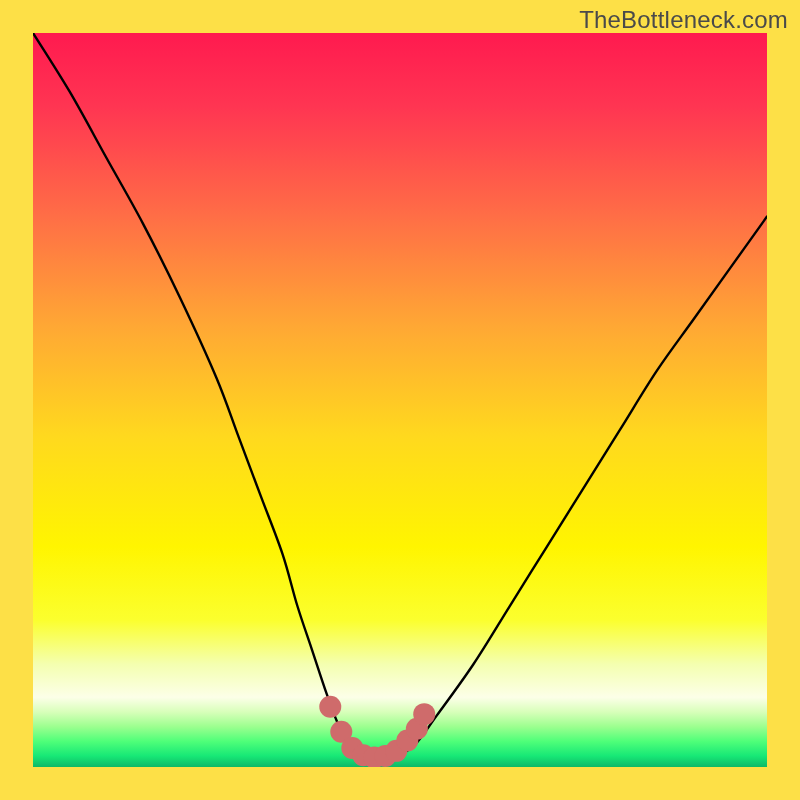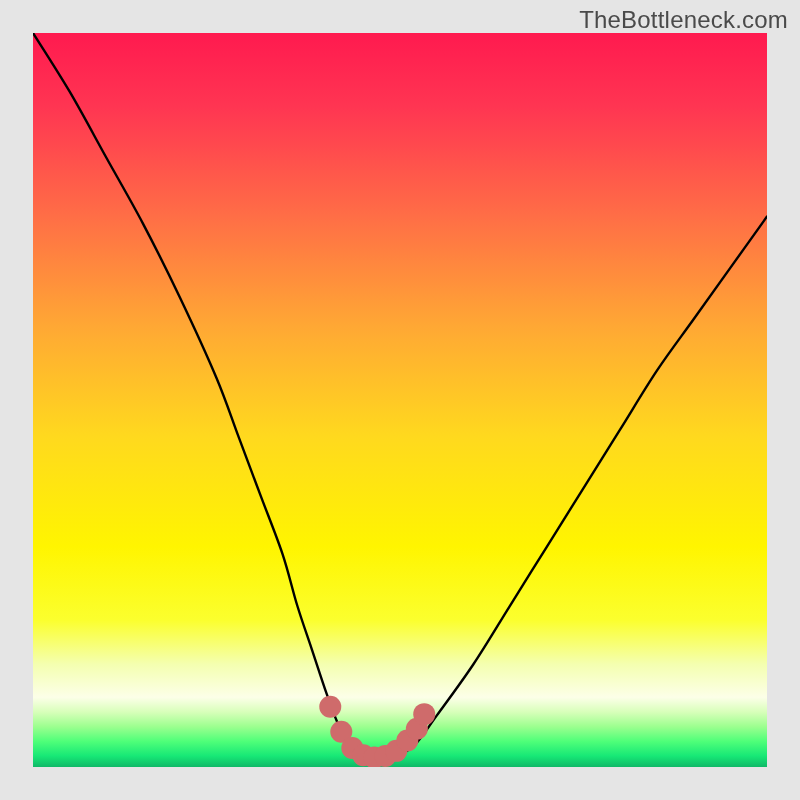--- a/index.html
+++ b/index.html
@@ -8,21 +8,21 @@
     width: 800px;
     height: 800px;
     overflow: hidden;
     background: #000;
     font-family: Arial, Helvetica, sans-serif;
   }
   .frame {
     position: absolute;
     top: 0; left: 0;
     width: 800px; height: 800px;
-    background: #e5e5e5;
+    background: #fde047;
   }
   .plot {
     position: absolute;
     top: 33px;
     left: 33px;
     width: 734px;
     height: 734px;
     overflow: hidden;
   }
   .watermark {

